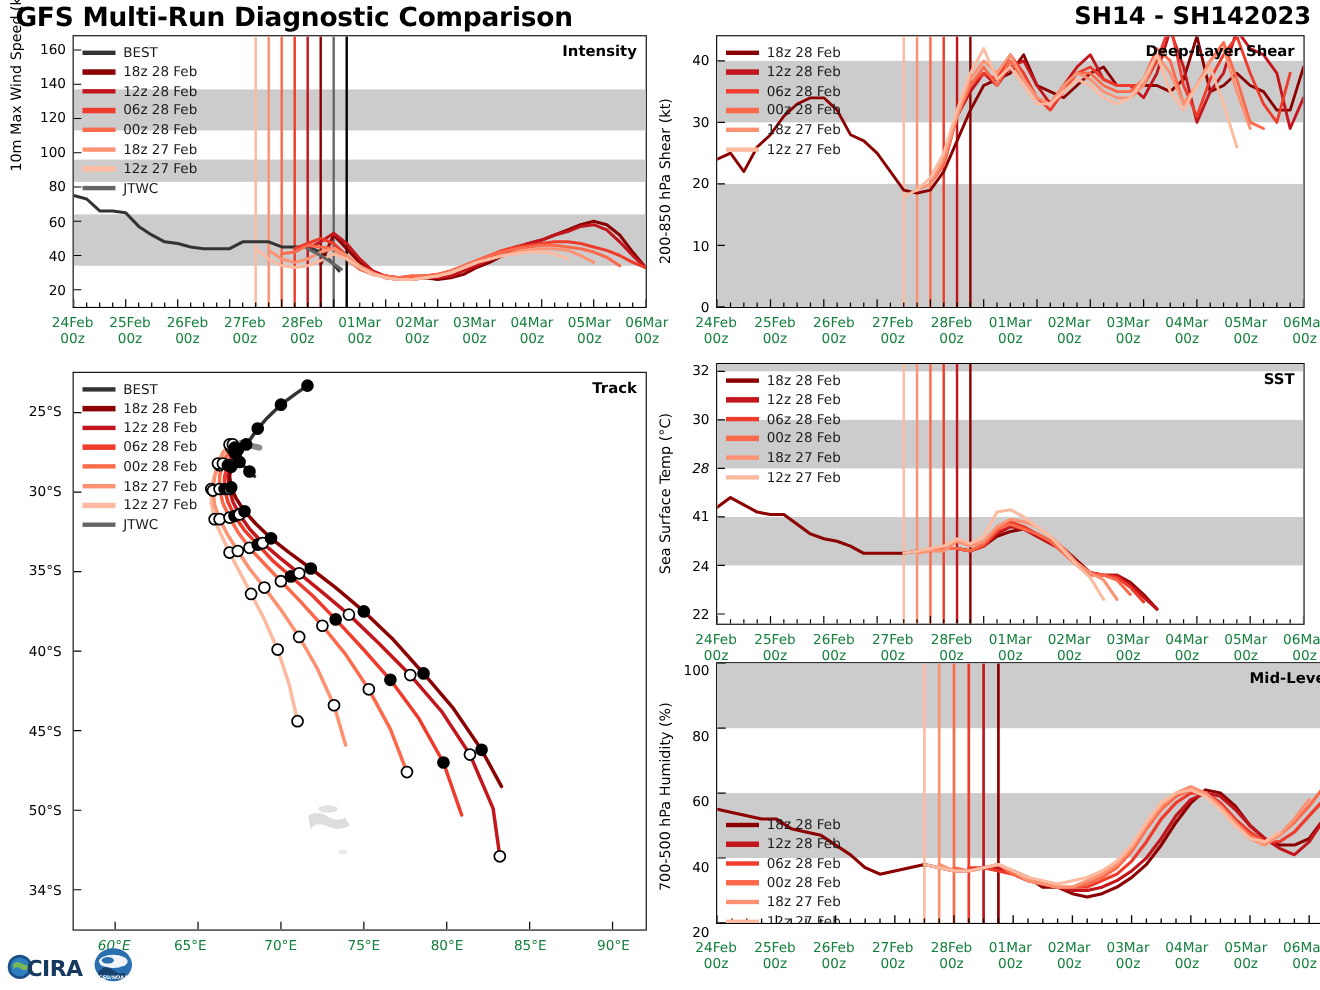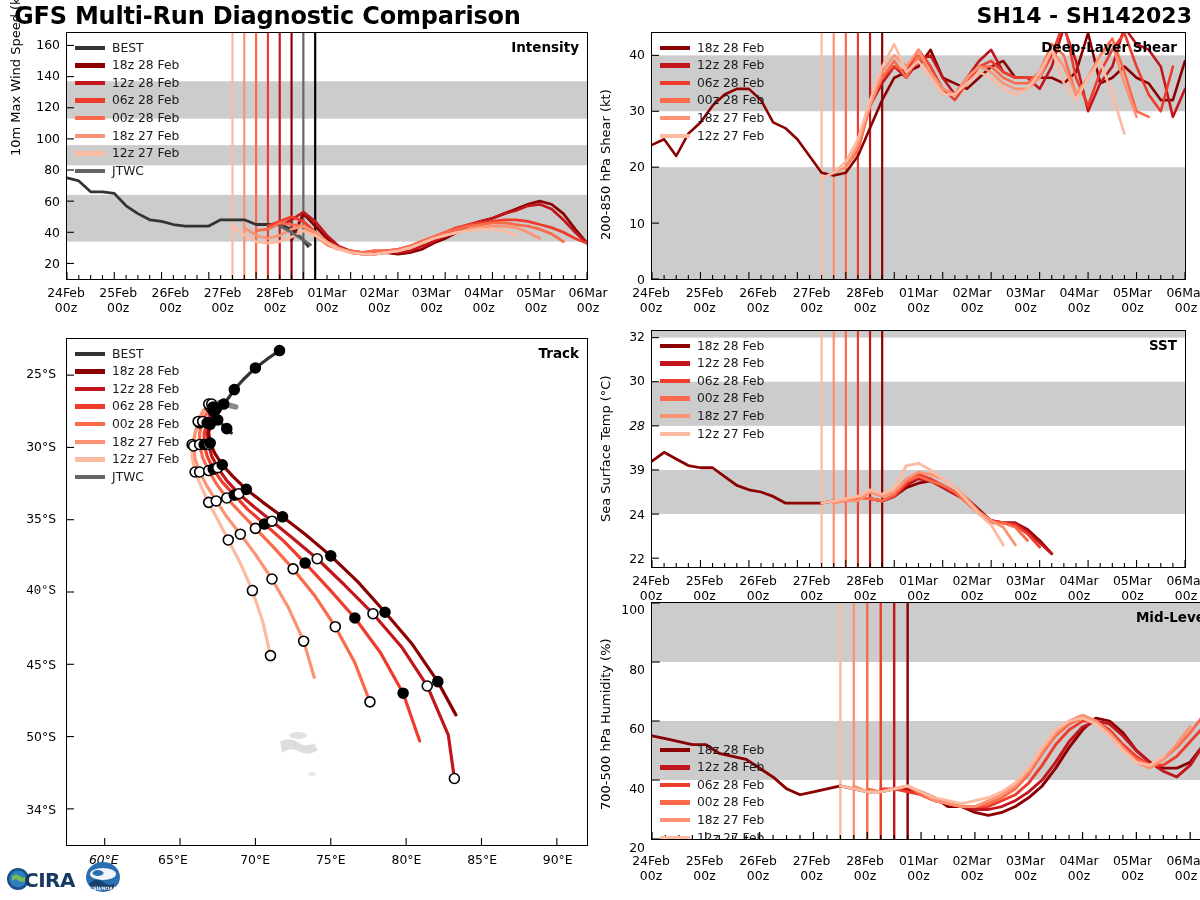--- a/index.html
+++ b/index.html
@@ -19,21 +19,21 @@
 
   .panel-title{position:absolute;font-size:13.5px;font-weight:bold;z-index:6;color:#000;}
   .panel-title.right{right:8px;top:6px;}
 
   
   .legend{position:absolute;z-index:7;font-size:12.3px;line-height:1;}
   .legend .lrow{display:flex;align-items:center;height:17.6px;}
   .legend .lswatch{width:30px;height:4.4px;margin-right:7px;flex:0 0 30px;}
   .legend .llabel{white-space:nowrap;color:#1a1a1a;}
   .ytick{position:absolute;font-size:12.4px;color:#000;text-align:right;white-space:nowrap;}
-  .xtick{position:absolute;font-size:12.4px;color:#000000;text-align:center;white-space:nowrap;
+  .xtick{position:absolute;font-size:12.4px;color:#15803d;text-align:center;white-space:nowrap;
          line-height:1.24;}
   .axis-title-rot{position:absolute;font-size:13px;color:#000;white-space:nowrap;}
 
   
   #cira-logo{position:absolute;left:5px;top:855px;width:118px;height:44px;}
 </style>
 </head>
 <body>
 
 <div class="page">
@@ -299,21 +299,21 @@
         <div class="lrow">
           <span class="lswatch" style="background: rgb(102, 102, 102);"></span>
           <span class="llabel">JTWC</span>
         </div>
       </div>
   </div>
   <div id="yticks-track">
       <div class="ytick" style="left: 4px; width: 52px; top: 366.286px;">25°S</div>
       <div class="ytick" style="left: 4px; width: 52px; top: 438.857px;">30°S</div>
       <div class="ytick" style="left: 4px; width: 52px; top: 511.429px;">35°S</div>
-      <div class="ytick" style="left: 4px; width: 52px; top: 584px; font-family: Liberation Mono, monospace;">40°S</div>
+      <div class="ytick" style="left: 4px; width: 52px; top: 584px;">40°S</div>
       <div class="ytick" style="left: 4px; width: 52px; top: 656.571px;">45°S</div>
       <div class="ytick" style="left: 4px; width: 52px; top: 729.143px;">50°S</div>
       <div class="ytick" style="left: 4px; width: 52px; top: 801.714px;">34°S</div>
     </div>
   <div id="xticks-track">
       <div class="xtick" style="left: 69.8261px; width: 68px; top: 852px; font-style: italic;">60°E</div>
       <div class="xtick" style="left: 139px; width: 68px; top: 852px;">65°E</div>
       <div class="xtick" style="left: 221.13px; width: 68px; top: 852px;">70°E</div>
       <div class="xtick" style="left: 296.783px; width: 68px; top: 852px;">75°E</div>
       <div class="xtick" style="left: 372.435px; width: 68px; top: 852px;">80°E</div>
@@ -532,21 +532,21 @@
         <div class="lrow">
           <span class="lswatch" style="background: rgb(252, 187, 161);"></span>
           <span class="llabel">12z 27 Feb</span>
         </div>
       </div>
   </div>
   <div class="axis-title-rot" style="left:598px;top:522px;transform:rotate(-90deg);transform-origin:0 0;">Sea Surface Temp (°C)</div>
   <div id="yticks-sst">
       <div class="ytick" style="left: 605px; width: 40px; top: 551.103px;">22</div>
       <div class="ytick" style="left: 605px; width: 40px; top: 506.617px;">24</div>
-      <div class="ytick" style="left: 605px; width: 40px; top: 462.131px;">39</div>
+      <div class="ytick" style="left: 605px; width: 40px; top: 462.131px;">41</div>
       <div class="ytick" style="left: 605px; width: 40px; top: 417.645px; font-style: italic;">28</div>
       <div class="ytick" style="left: 605px; width: 40px; top: 373.159px;">30</div>
       <div class="ytick" style="left: 605px; width: 40px; top: 328.673px;">32</div>
     </div>
   <div id="xticks-sst">
       <div class="xtick" style="left: 617px; width: 68px; top: 573px;"><span>24Feb</span><br><span>00z</span></div>
       <div class="xtick" style="left: 670.5px; width: 68px; top: 573px;"><span>25Feb</span><br><span>00z</span></div>
       <div class="xtick" style="left: 724px; width: 68px; top: 573px;"><span>26Feb</span><br><span>00z</span></div>
       <div class="xtick" style="left: 777.5px; width: 68px; top: 573px;"><span>27Feb</span><br><span>00z</span></div>
       <div class="xtick" style="left: 831px; width: 68px; top: 573px;"><span>28Feb</span><br><span>00z</span></div>

